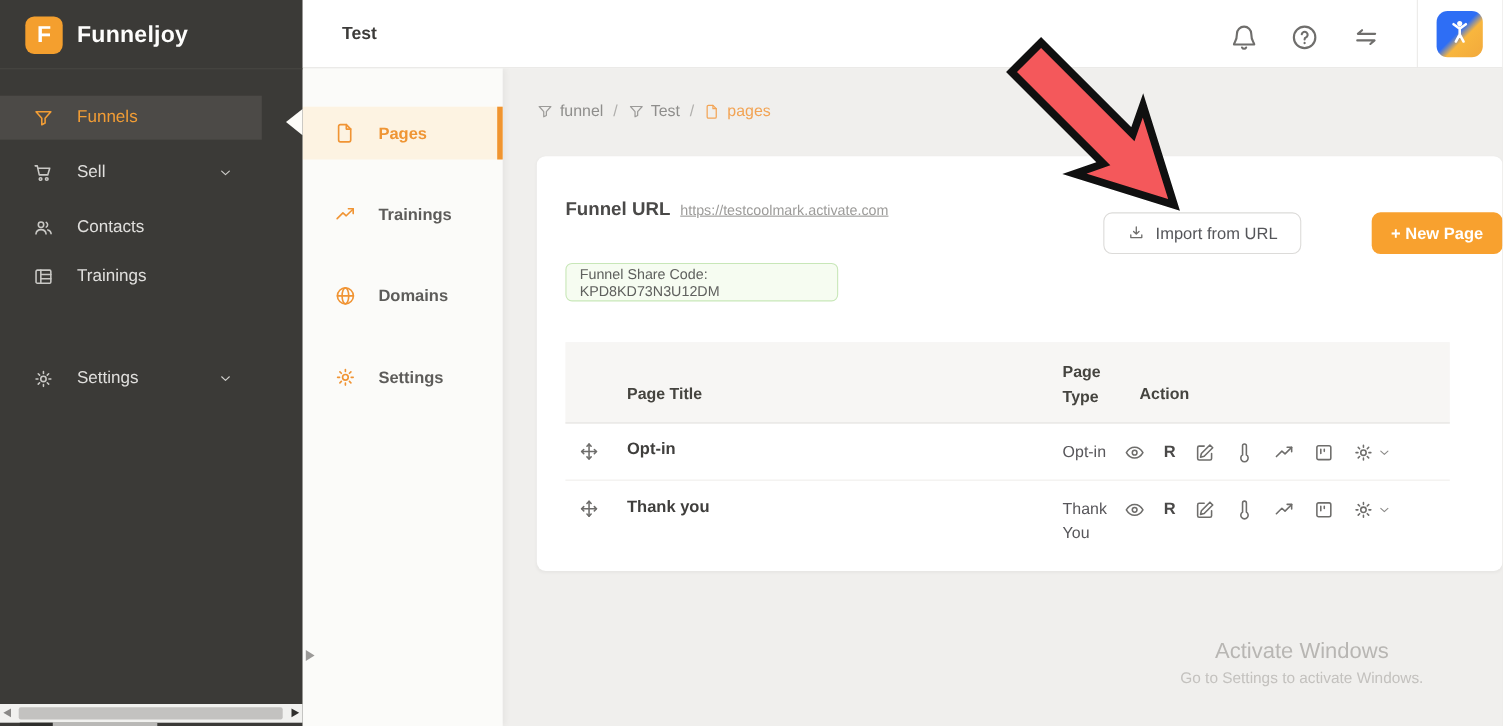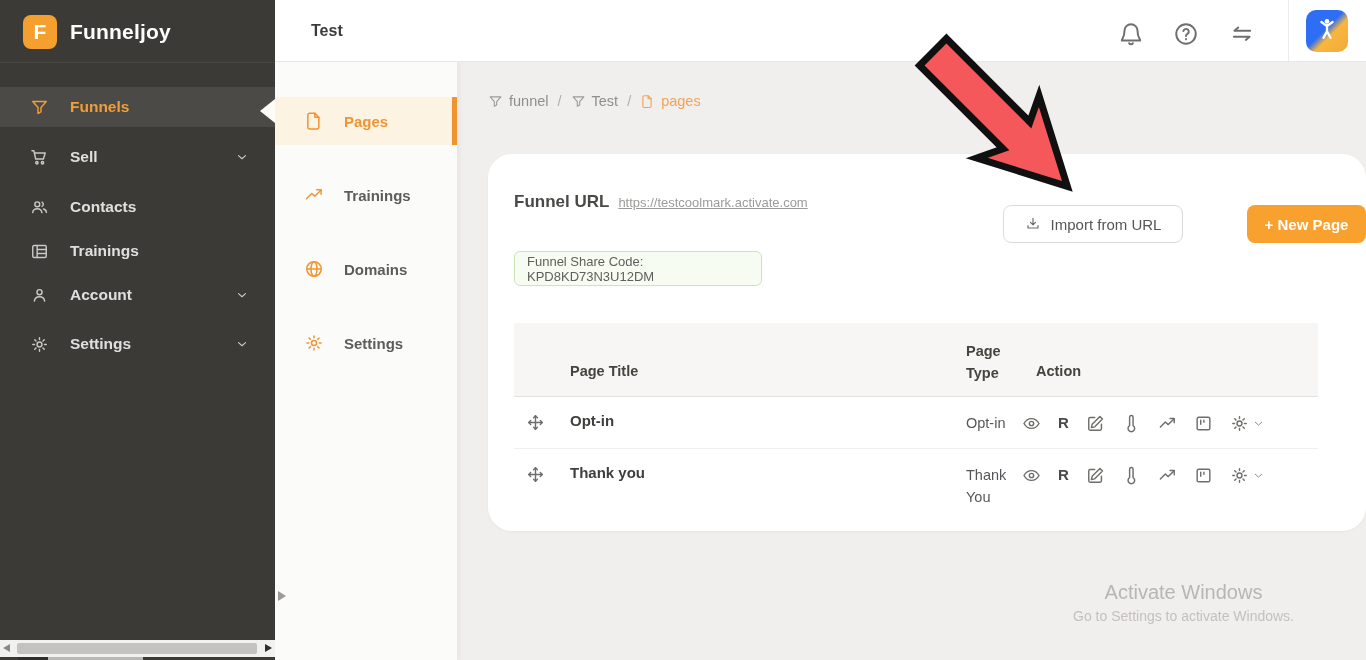--- a/index.html
+++ b/index.html
@@ -5,21 +5,21 @@
   * { margin:0; padding:0; box-sizing:border-box; }
   body { font-family:"Liberation Sans", sans-serif; background:#e8e8e6; }
   .screen { position:relative; width:1366px; height:660px; background:#f0efed; overflow:hidden; }
 
   
   .sidebar { position:absolute; left:0; top:0; width:275px; height:660px; background:#3b3a37; z-index:3; }
   .logo-row { display:flex; align-items:center; gap:13px; padding:15px 0 0 23px; }
   .logo-badge { width:34px; height:34px; background:#f49f2e; border-radius:8px; color:#fff; font-weight:700; font-size:21px; display:flex; align-items:center; justify-content:center; }
   .logo-text { color:#fdfdfc; font-size:21px; font-weight:600; letter-spacing:.2px; }
   .sidebar-divider { position:absolute; left:0; top:62px; width:275px; height:1px; background:#474643; }
-  .nav-item { position:absolute; left:0; width:275px; height:40px; display:flex; align-items:center; padding-left:30px; color:#e0dfdd; font-size:15.5px; font-weight:700; cursor:pointer; }
+  .nav-item { position:absolute; left:0; width:238px; height:40px; display:flex; align-items:center; padding-left:30px; color:#e0dfdd; font-size:15.5px; font-weight:400; cursor:pointer; }
   .nav-item .nico { width:19px; height:19px; margin-right:21px; flex:0 0 auto; color:#c9c8c5; }
   .nav-item.active { background:#4c4a47; color:#f29d35; }
   .nav-item.active .nico { color:#f29d35; }
   .nav-chev { position:absolute; right:26px; width:14px; height:14px; color:#cfcecb; }
   .notch { position:absolute; top:99px; left:260px; width:0; height:0; border-top:12px solid transparent; border-bottom:12px solid transparent; border-right:15px solid #fdfcf8; z-index:5; }
   .hscrollbar { position:absolute; left:0; bottom:3px; width:275px; height:17px; background:#f1f1ef; }
   .hscroll-thumb { position:absolute; left:17px; top:3px; width:240px; height:11px; background:#c3c2c0; border-radius:2px; }
   .hscroll-left { position:absolute; left:3px; top:4px; width:0; height:0; border-top:4.5px solid transparent; border-bottom:4.5px solid transparent; border-right:7px solid #8a8987; }
   .hscroll-right { position:absolute; right:3px; top:4px; width:0; height:0; border-top:4.5px solid transparent; border-bottom:4.5px solid transparent; border-left:7px solid #2f2e2c; }
   .bottom-strip-dark { position:absolute; left:18px; bottom:0; width:30px; height:3px; background:#2f2e2c; }
@@ -44,21 +44,21 @@
 
   
   .main { position:absolute; left:457px; top:62px; width:909px; height:598px; background:#f0efed; }
   .breadcrumb { position:absolute; left:31px; top:31px; display:flex; align-items:center; gap:9px; font-size:14.5px; color:#8f8e8c; }
   .crumb { display:flex; align-items:center; gap:6px; cursor:pointer; }
   .crumb .cico { width:15px; height:15px; color:#9c9b99; }
   .crumb.active { color:#f2a455; }
   .crumb.active .cico { color:#f2a455; }
   .crumb-sep { color:#b0afad; }
 
-  .card { position:absolute; left:31px; top:92px; width:878px; height:377px; background:#fff; border-radius:24px; box-shadow:0 1px 3px rgba(0,0,0,.04); }
+  .card { position:absolute; left:31px; top:80px; width:878px; height:377px; background:#fff; border-radius:8px; box-shadow:0 1px 3px rgba(0,0,0,.04); }
   .furl-row { position:absolute; left:26px; top:38px; display:flex; align-items:baseline; gap:9px; }
   .furl-label { font-size:17px; font-weight:700; color:#4a4948; }
   .furl-link { font-size:13px; color:#9c9b99; text-decoration:underline; cursor:pointer; }
   .import-btn { position:absolute; left:515px; top:51px; width:180px; height:38px; background:#fff; border:1px solid #dcdbd9; border-radius:8px; display:flex; align-items:center; justify-content:center; gap:10px; font-size:15px; color:#55565a; cursor:pointer; }
   .import-btn .bico { width:16px; height:16px; color:#6e6d6b; }
   .newpage-btn { position:absolute; left:711px; top:51px; width:119px; height:38px; background:#f8a12f; border:none; border-radius:8px; color:#fff; font-size:15px; font-weight:600; font-family:"Liberation Sans",sans-serif; cursor:pointer;margin-left:48px; }
   .sharecode { position:absolute; left:26px; top:97px; width:248px; height:35px; background:#f6fcf1; border:1px solid #c8e7b8; border-radius:6px; display:flex; align-items:center; padding-left:12px; font-size:13px; color:#5f605e; }
 
   .ftable { position:absolute; left:26px; top:169px; width:804px; }
   .thead { position:relative; height:74px; background:#f7f6f4; border-bottom:1px solid #e3e2e0; }
@@ -205,29 +205,20 @@
       <svg class="nico stroke">
           <use href="#i-users"></use>
         </svg>
       <span>Contacts</span>
     </div>
     <div class="nav-item" style="top:231px">
       <svg class="nico stroke">
           <use href="#i-grid"></use>
         </svg>
       <span>Trainings</span>
-    </div>
-    <div class="nav-item" style="top:275px">
-      <svg class="nico stroke">
-          <use href="#i-user"></use>
-        </svg>
-      <span>Account</span>
-      <svg class="nav-chev stroke">
-          <use href="#i-chevdown"></use>
-        </svg>
     </div>
     <div class="nav-item" style="top:324px">
       <svg class="nico stroke">
           <use href="#i-gear"></use>
         </svg>
       <span>Settings</span>
       <svg class="nav-chev stroke">
           <use href="#i-chevdown"></use>
         </svg>
     </div>

